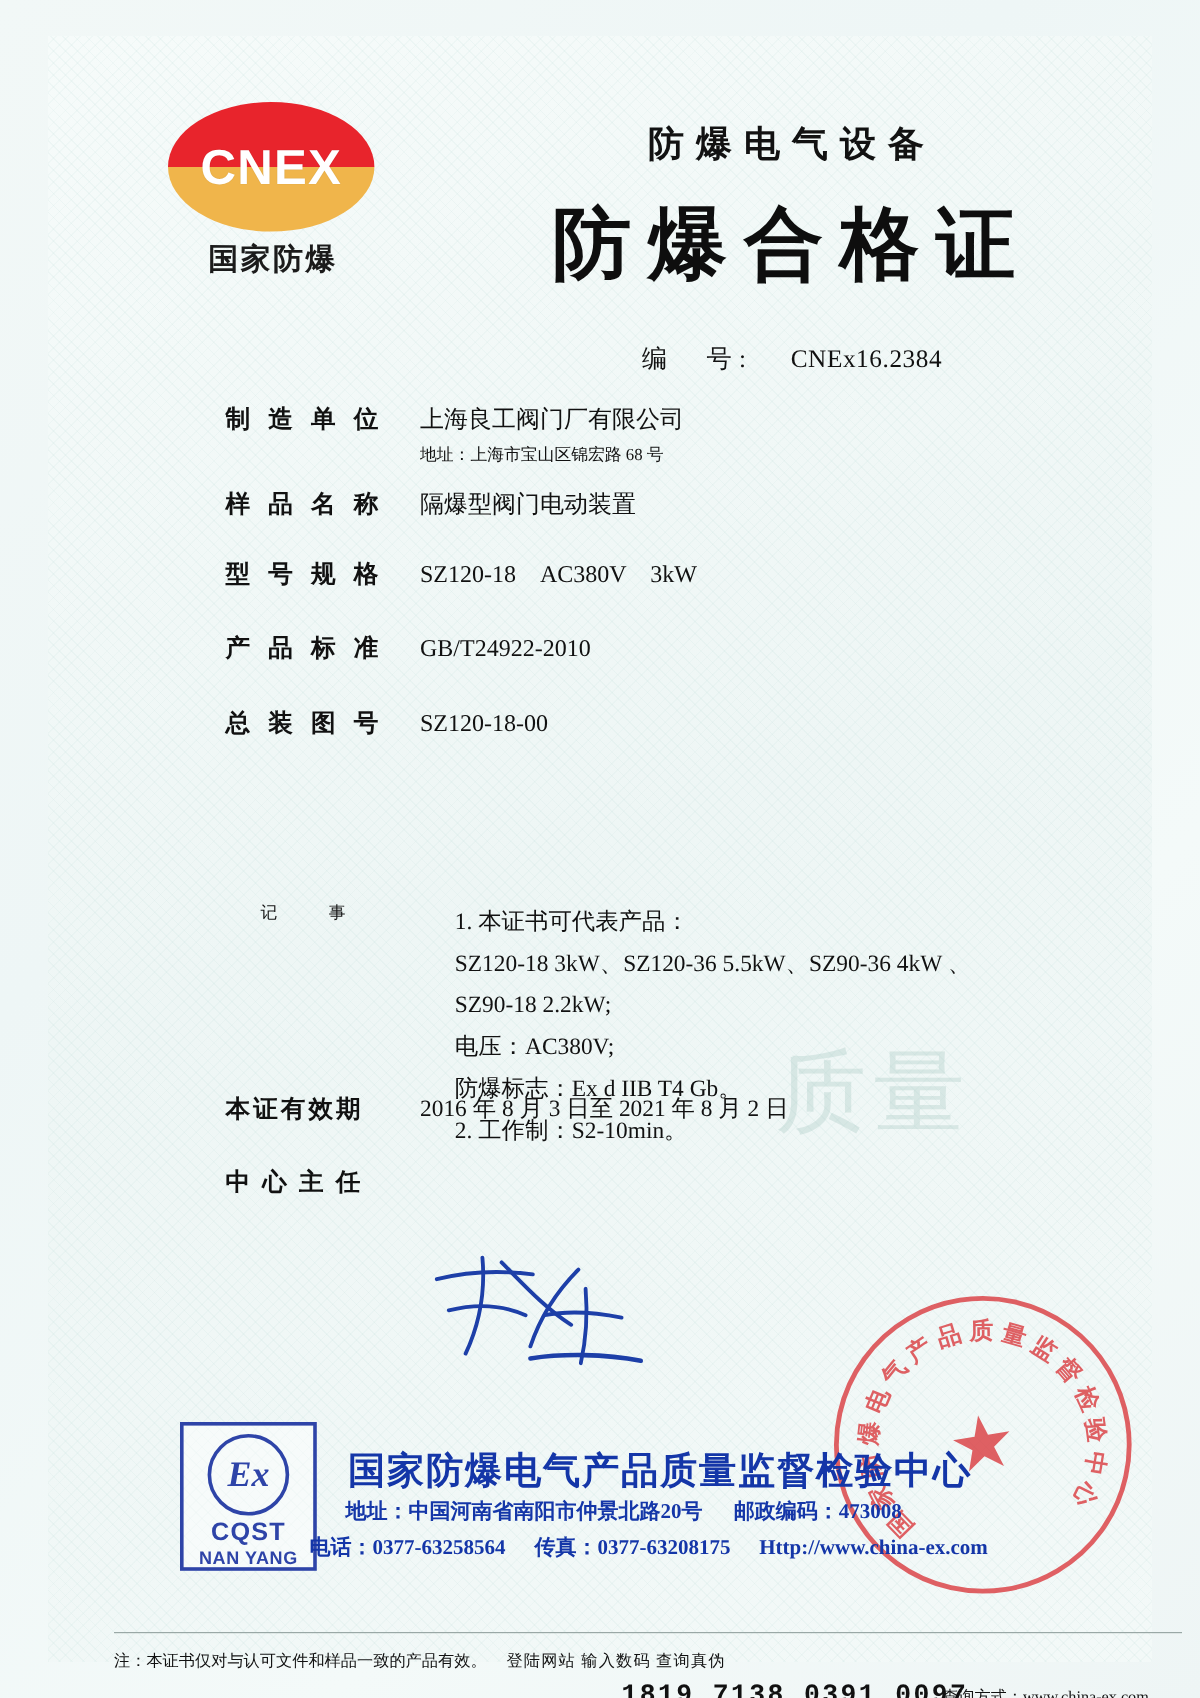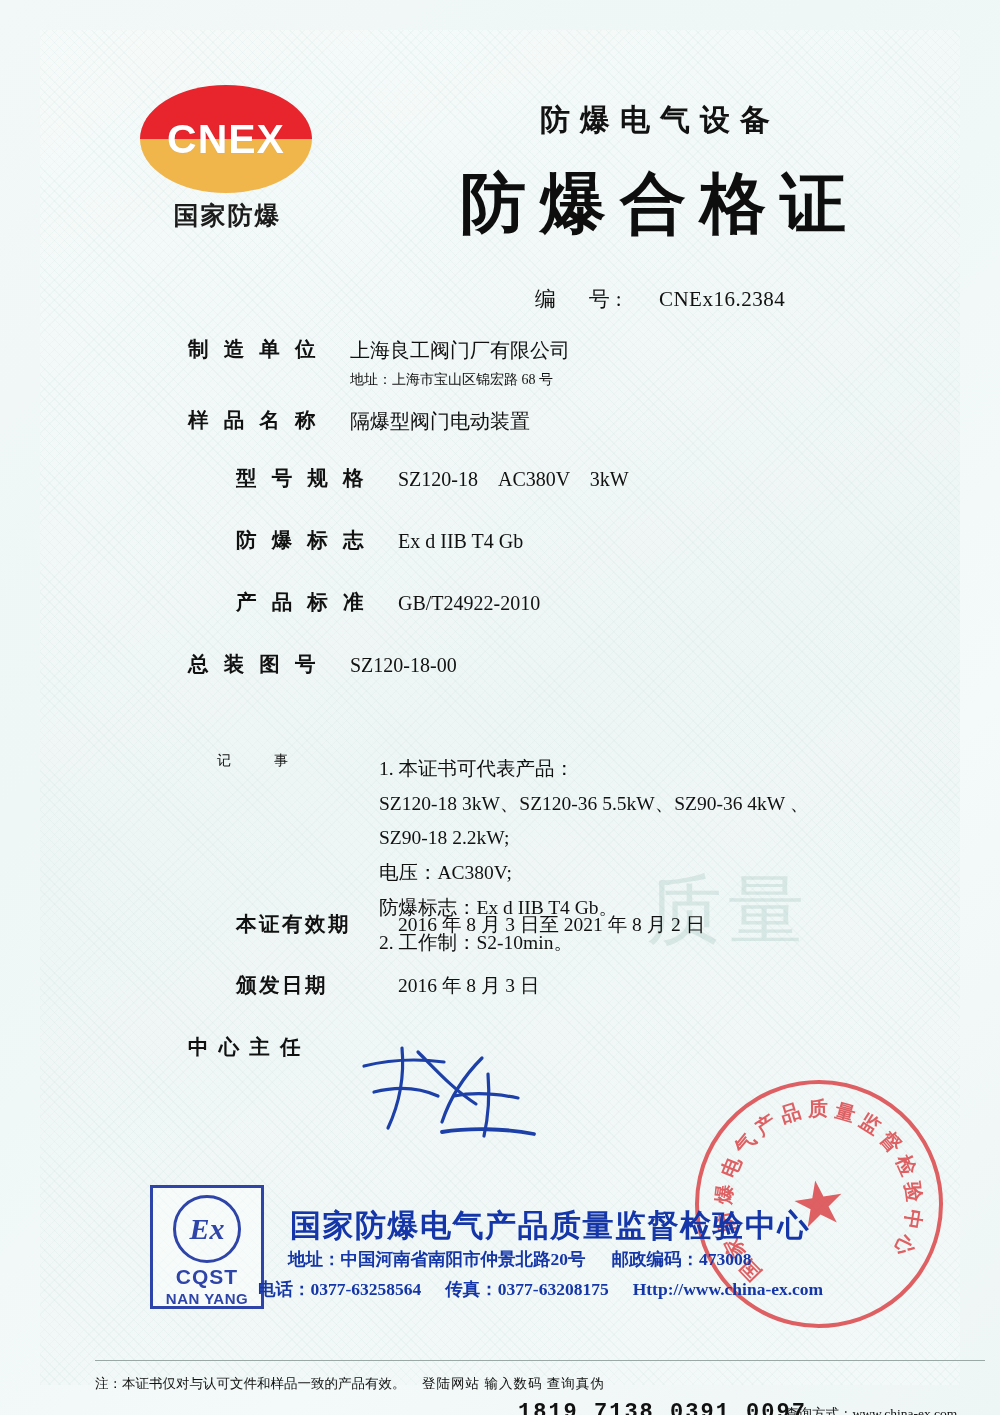--- a/index.html
+++ b/index.html
@@ -143,21 +143,21 @@
     font-size: 20px;
     color: #111;
     line-height: 1.5;
   }
   .sub-line {
     font-size: 14px;
     color: #111;
     margin-top: 4px;
   }
   .gap-lg { margin-bottom: 28px; }
-  .gap-xl { margin-bottom: 32px; margin-left: 48px; }
+  .gap-xl { margin-bottom: 32px; }
 
   
   .statement {
     position: absolute;
     left: 148px;
     top: 620px;
     width: 790px;
     font-size: 20px;
     color: #111;
     line-height: 1.72;
@@ -402,24 +402,20 @@
       </div>
       <div class="row gap-lg">
         <div class="label">样 品 名 称</div>
         <div class="value">隔爆型阀门电动装置</div>
       </div>
       <div class="row gap-xl">
         <div class="label">型 号 规 格</div>
         <div class="value">SZ120-18　AC380V　3kW</div>
       </div>
       <div class="row gap-xl">
-        <div class="label">防 爆 标 志</div>
-        <div class="value">Ex d IIB T4 Gb</div>
-      </div>
-      <div class="row gap-xl">
         <div class="label">产 品 标 准</div>
         <div class="value">GB/T24922-2010</div>
       </div>
       <div class="row">
         <div class="label">总 装 图 号</div>
         <div class="value">SZ120-18-00</div>
       </div>
     </div>
 
 
@@ -432,24 +428,20 @@
         <div>电压：AC380V;</div>
         <div>防爆标志：Ex d IIB T4 Gb。</div>
         <div>2. 工作制：S2-10min。</div>
       </div>
     </div>
 
     <div class="lower">
       <div class="row gap-xl">
         <div class="label">本证有效期</div>
         <div class="value">2016 年 8 月 3 日至 2021 年 8 月 2 日</div>
-      </div>
-      <div class="row gap-xl">
-        <div class="label">颁发日期</div>
-        <div class="value">2016 年 8 月 3 日</div>
       </div>
       <div class="row">
         <div class="label">中 心 主 任</div>
         <div class="value"></div>
       </div>
     </div>
 
     <svg class="signature" viewBox="0 0 200 110">
       <g fill="none" stroke="#1d3fa8" stroke-width="3.2" stroke-linecap="round">
         <path d="M6 26 C30 20, 55 18, 86 22"></path>

